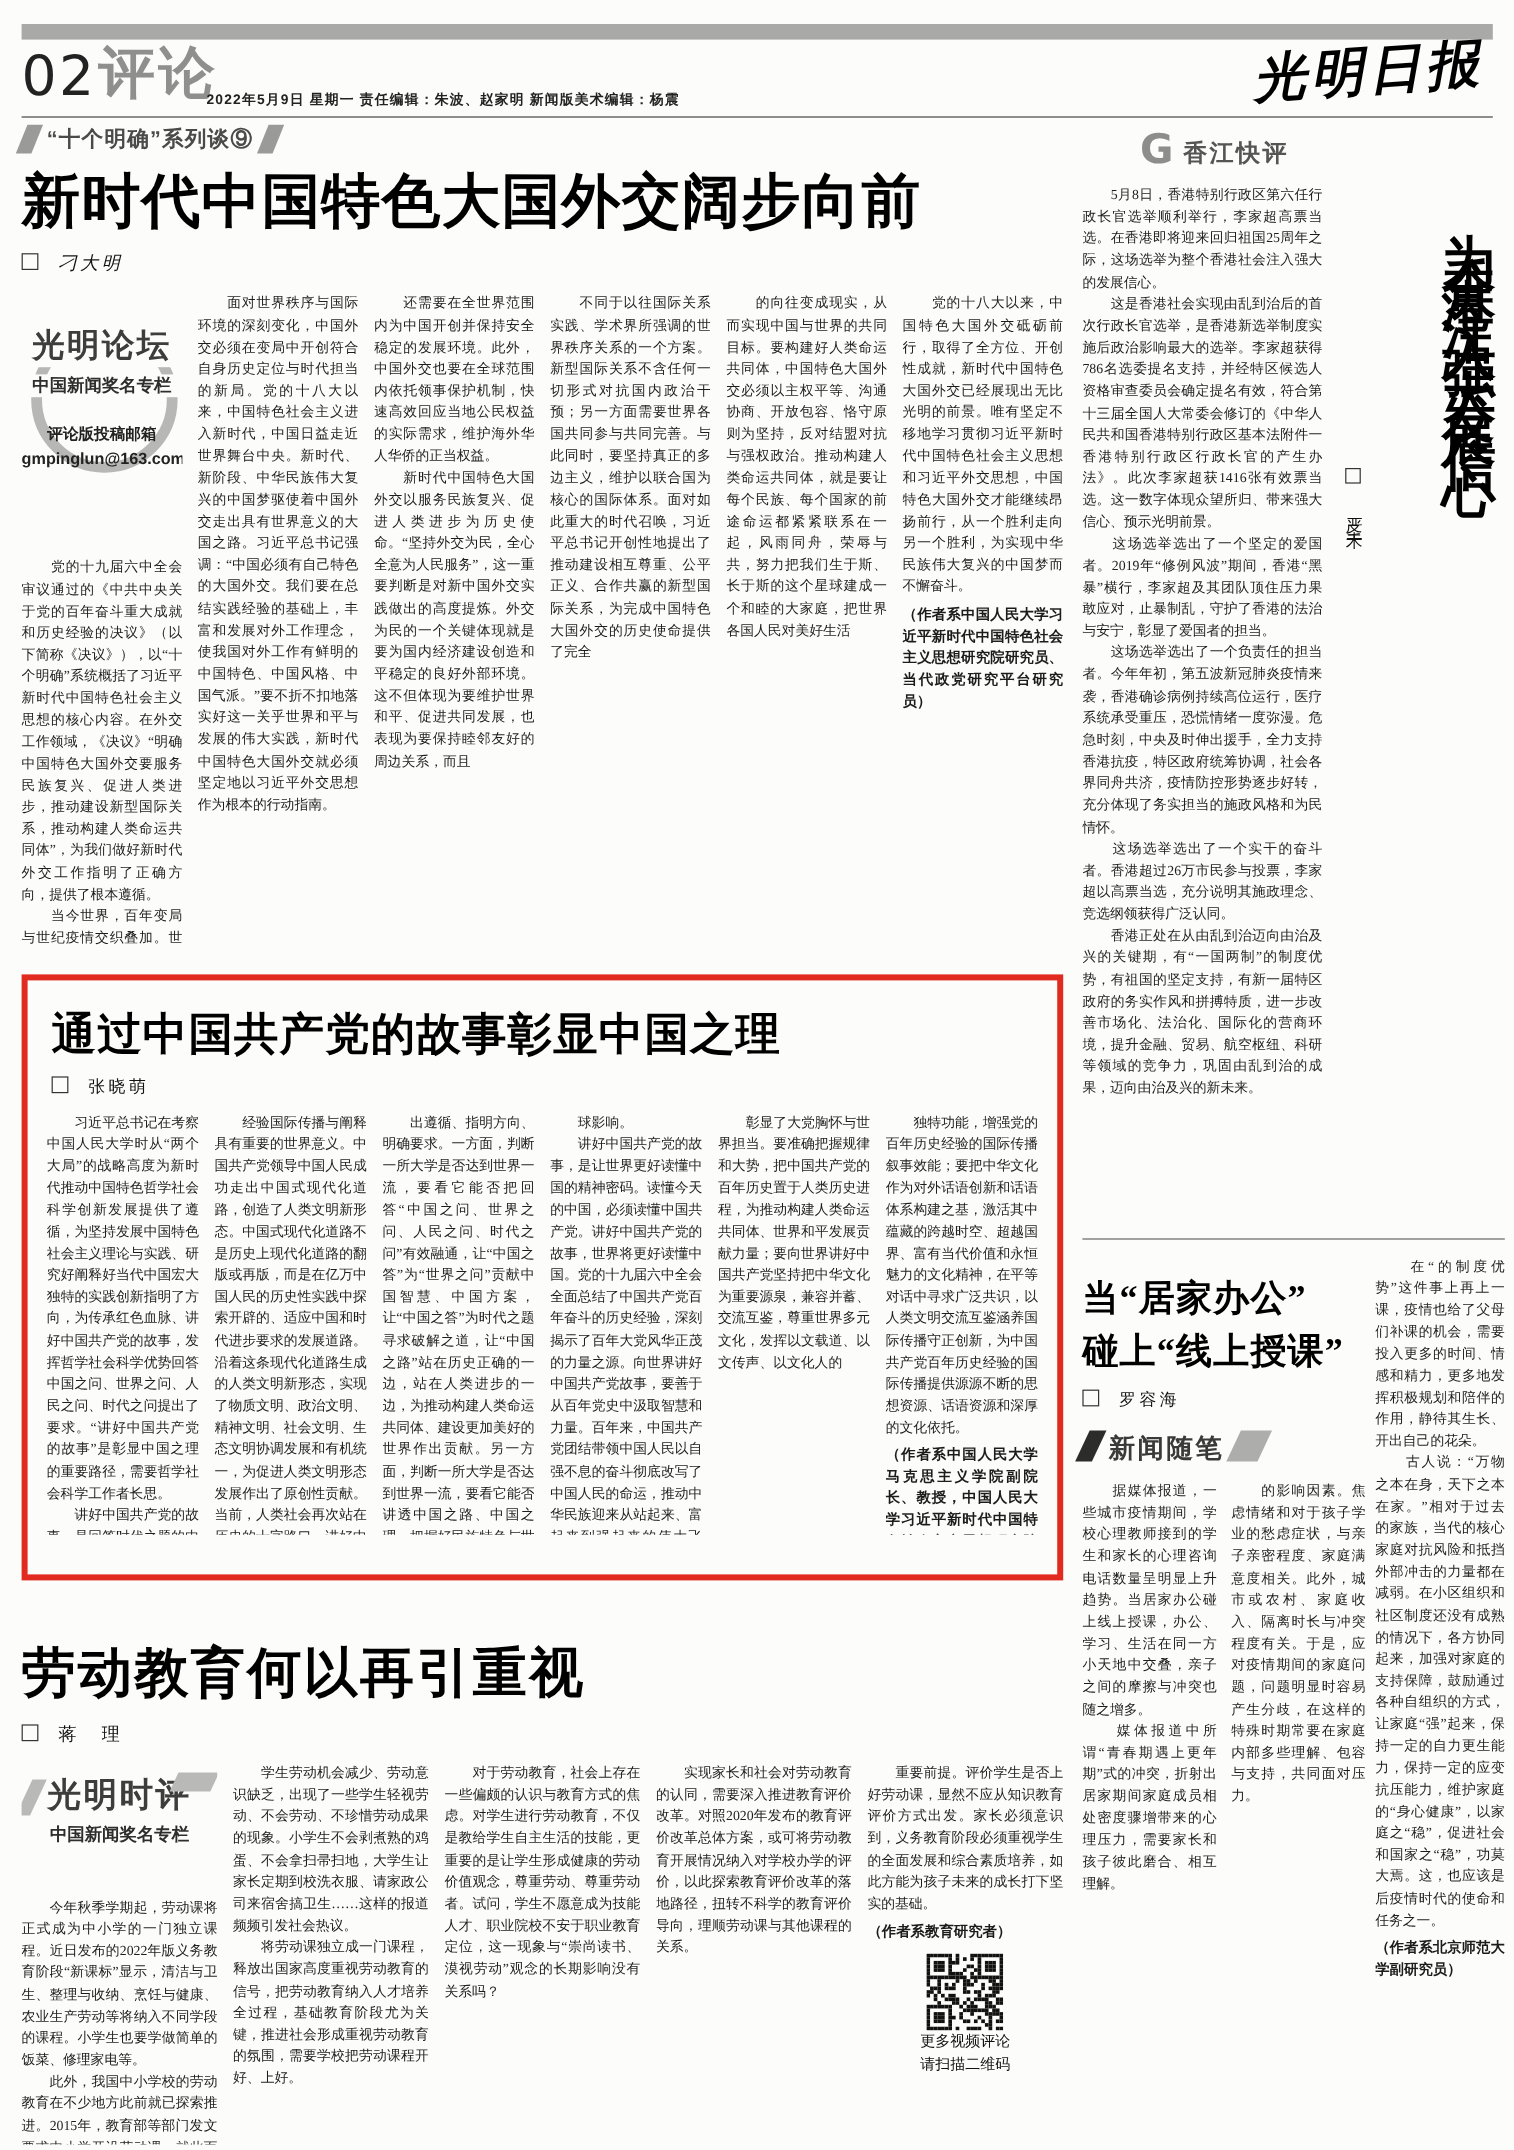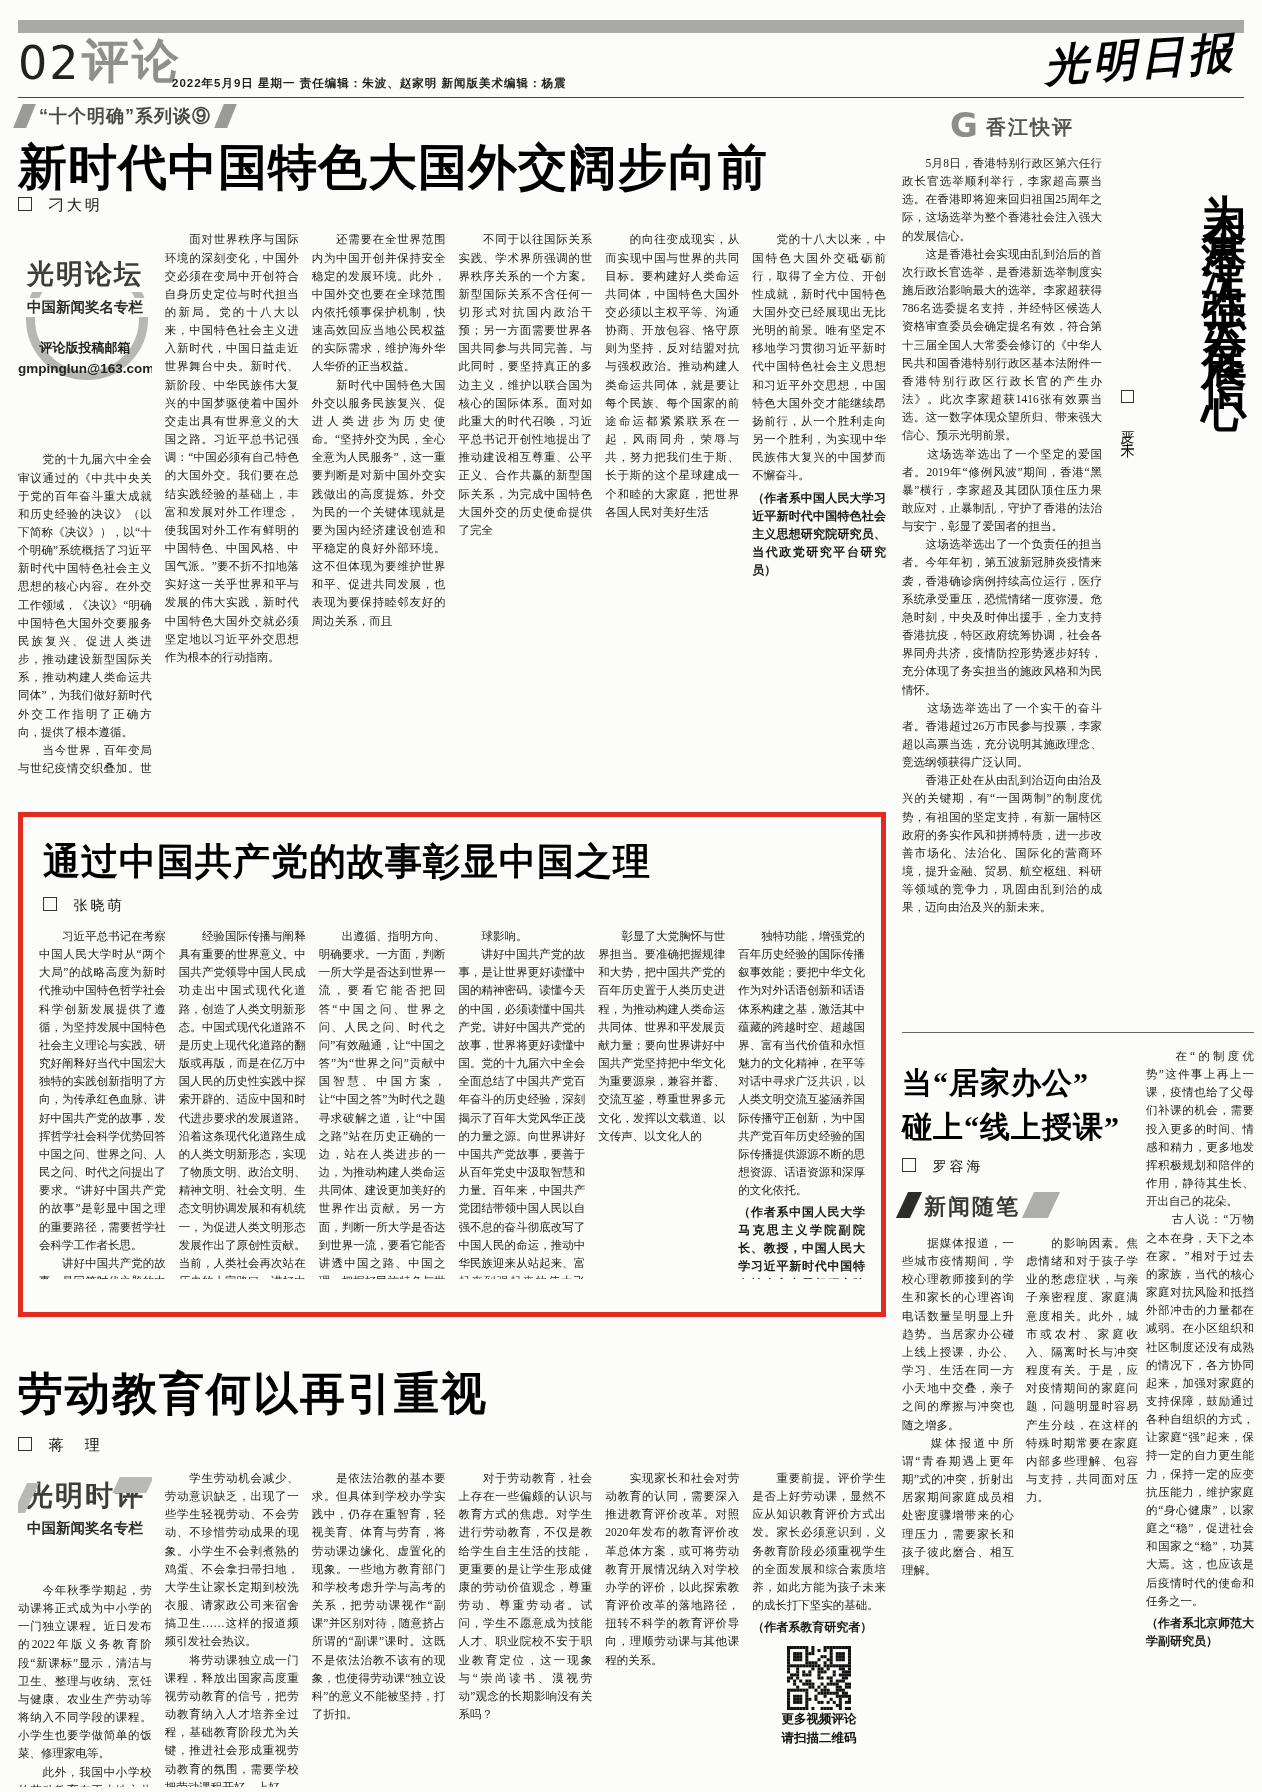--- a/index.html
+++ b/index.html
@@ -19,36 +19,36 @@
   .coltext{font-size:11.5px;line-height:1.58;text-align:justify;white-space:pre-line;color:#1d1d1d;}
   .attr{font-family:"Liberation Sans",sans-serif;font-weight:700;font-size:12px;line-height:1.5;text-align:justify;margin-top:4px;}
   .byline{font-size:15px;color:#111;letter-spacing:3px;}
   .byline .sq{display:inline-block;width:12px;height:12px;border:1.5px solid #333;margin-right:10px;vertical-align:-1px;}
   
   .art1{left:18px;top:104px;width:868px;}
   .series{display:flex;align-items:flex-start;gap:8px;font-family:"Liberation Sans",sans-serif;
           font-size:18px;font-weight:900;color:#4a4a4a;letter-spacing:1px;}
   .sbar{width:13px;height:24px;background:#9a9a98;transform:skewX(-22deg);}
   .art1 h1{margin:12px 0 0 0;font-size:49px;font-weight:900;letter-spacing:1px;color:#000;line-height:1.15;}
-  .art1 .byline{}
+  .art1 .byline{margin-top:14px;font-style:italic;}
   .art1 .cols{margin-top:15px;height:545px;}
   
   .badge1{position:relative;height:188px;text-align:center;margin-bottom:6px;font-family:"Liberation Sans",sans-serif;}
   .badge1 .ring{position:absolute;left:8px;top:2px;width:104px;height:104px;border:9px solid #b7b7b5;border-radius:50%;}
   .badge1 .t1{position:relative;margin-top:26px;background:#fcfcfa;font-size:27px;font-weight:900;color:#3d3d3b;letter-spacing:2px;}
   .badge1 .t2{position:relative;background:#fcfcfa;font-size:14.5px;font-weight:900;color:#2e2e2c;margin-top:6px;}
   .badge1 .t3{position:relative;font-size:13px;font-weight:700;color:#222;margin-top:22px;}
   .badge1 .t4{position:relative;font-size:13.5px;font-weight:700;color:#222;margin-top:4px;}
   
   .redbox{left:18px;top:812px;width:826px;height:463px;border:5px solid #e12b20;padding:16px 16px 16px 16px;background:#fcfcfa;}
   .redbox h2{margin:4px 0 0 4px;font-size:37px;font-weight:900;color:#000;letter-spacing:1px;}
   .redbox .byline{margin:10px 0 0 4px;font-size:14px;}
   .redbox .cols{margin-top:12px;height:352px;}
   .qrwrap{margin-top:10px;text-align:center;}
-  .qrcap{font-family:"Liberation Sans",sans-serif;font-weight:700;font-size:12.5px;text-align:center;line-height:1.5;color:#111;}
+  .qrcap{font-family:"Liberation Sans",sans-serif;font-weight:400;font-size:12.5px;text-align:center;line-height:1.5;color:#111;}
   
   .labor{left:18px;top:1336px;width:868px;}
   .labor h2{margin:28px 0 0 0;font-size:45px;font-weight:900;color:#000;letter-spacing:2px;}
   .labor .byline{margin-top:12px;}
   .labor .cols{margin-top:14px;height:318px;}
   .badge2{position:relative;height:96px;text-align:center;margin:8px 0 8px 0;font-family:"Liberation Sans",sans-serif;}
   .badge2 .q1{position:absolute;left:2px;top:6px;width:12px;height:30px;background:#b9b9b7;transform:skewX(-25deg);}
   .badge2 .q2{position:absolute;right:2px;top:0px;width:34px;height:16px;background:#b9b9b7;transform:skewX(-25deg);}
   .badge2 .t1{font-size:28px;font-weight:900;color:#3d3d3b;letter-spacing:2px;}
   .badge2 .t2{font-size:14.5px;font-weight:900;color:#2e2e2c;margin-top:4px;}
@@ -178,23 +178,20 @@
           <div class="q2"></div>
           <div class="t1">光明时评</div>
           <div class="t2">中国新闻奖名专栏</div>
         </div>
         <div class="coltext">　　今年秋季学期起，劳动课将正式成为中小学的一门独立课程。近日发布的2022年版义务教育阶段“新课标”显示，清洁与卫生、整理与收纳、烹饪与健康、农业生产劳动等将纳入不同学段的课程。小学生也要学做简单的饭菜、修理家电等。
 　　此外，我国中小学校的劳动教育在不少地方此前就已探索推进。2015年，教育部等部门发文要求中小学开设劳动课，就此而言，劳动课并非新生事物，但全社会关注度依然很高，中小</div>
       </div>
       <div class="col">
           <div class="coltext">　　学生劳动机会减少、劳动意识缺乏，出现了一些学生轻视劳动、不会劳动、不珍惜劳动成果的现象。小学生不会剥煮熟的鸡蛋、不会拿扫帚扫地，大学生让家长定期到校洗衣服、请家政公司来宿舍搞卫生……这样的报道频频引发社会热议。
 　　将劳动课独立成一门课程，释放出国家高度重视劳动教育的信号，把劳动教育纳入人才培养全过程，基础教育阶段尤为关键，推进社会形成重视劳动教育的氛围，需要学校把劳动课程开好、上好。</div>
-        </div>
-      <div class="col">
-          <div class="coltext">　　是依法治教的基本要求。但具体到学校办学实践中，仍存在重智育，轻视美育、体育与劳育，将劳动课边缘化、虚置化的现象。一些地方教育部门和学校考虑升学与高考的关系，把劳动课视作“副课”并区别对待，随意挤占所谓的“副课”课时。这既不是依法治教不该有的现象，也使得劳动课“独立设科”的意义不能被坚持，打了折扣。</div>
         </div>
       <div class="col">
           <div class="coltext">　　对于劳动教育，社会上存在一些偏颇的认识与教育方式的焦虑。对学生进行劳动教育，不仅是教给学生自主生活的技能，更重要的是让学生形成健康的劳动价值观念，尊重劳动、尊重劳动者。试问，学生不愿意成为技能人才、职业院校不安于职业教育定位，这一现象与“崇尚读书、漠视劳动”观念的长期影响没有关系吗？</div>
         </div>
       <div class="col">
           <div class="coltext">　　实现家长和社会对劳动教育的认同，需要深入推进教育评价改革。对照2020年发布的教育评价改革总体方案，或可将劳动教育开展情况纳入对学校办学的评价，以此探索教育评价改革的落地路径，扭转不科学的教育评价导向，理顺劳动课与其他课程的关系。</div>
         </div>
       <div class="col">
         <div class="coltext">　　重要前提。评价学生是否上好劳动课，显然不应从知识教育评价方式出发。家长必须意识到，义务教育阶段必须重视学生的全面发展和综合素质培养，如此方能为孩子未来的成长打下坚实的基础。</div>
         <div class="attr">（作者系教育研究者）</div>

